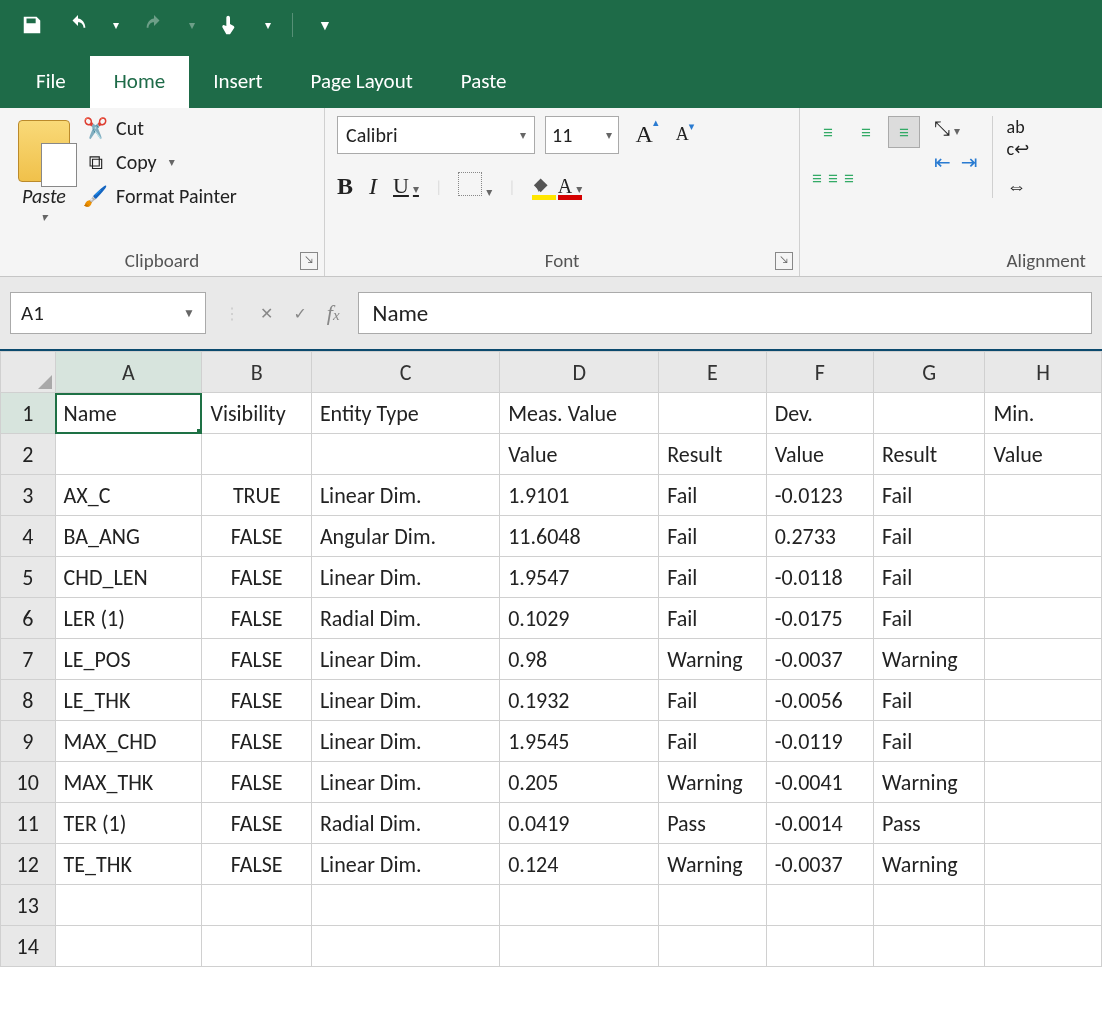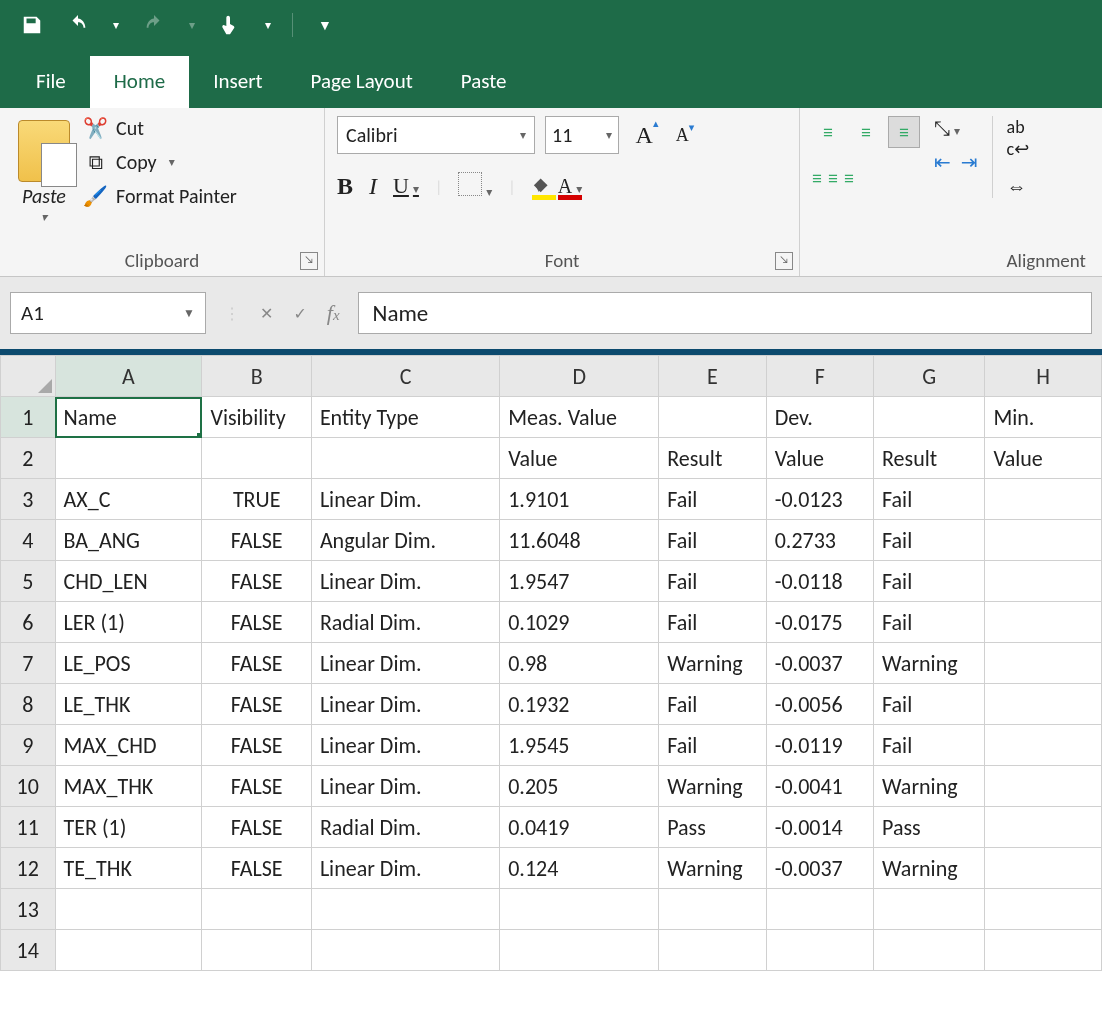--- a/index.html
+++ b/index.html
@@ -52,21 +52,21 @@
 .clip-main { display:flex; gap:8px; }
 .paste-btn { display:flex; flex-direction:column; align-items:center; gap:2px; padding:4px 6px;font-style:italic; }
 .paste-btn .lg { width:50px; height:60px; background:linear-gradient(#f9d978,#f0c14b); border:1px solid #bb8a2b; border-radius:4px; position:relative; }
 .paste-btn .lg::after{ content:""; position:absolute; right:-8px; bottom:-6px; width:34px; height:42px; background:#fff; border:1px solid #888; }
 .paste-label{ font-size:20px; }
 .clip-side { display:flex; flex-direction:column; gap:10px; font-size:20px; }
 .clip-side .row { display:flex; align-items:center; gap:8px; }
 .mini-ico { width:24px; height:24px; display:inline-flex; align-items:center; justify-content:center; }
 
 
-.font-top { display:flex; gap:10px; align-items:center; }
+.font-top { display:flex; gap:10px; }
 .font-name { width:180px; height:36px; border:1px solid #aaa; background:#fff; display:flex; align-items:center; justify-content:space-between; padding:0 8px; font-size:20px; }
 .font-size { width:60px; height:36px; border:1px solid #aaa; background:#fff; display:flex; align-items:center; justify-content:space-between; padding:0 6px; font-size:20px;}
 .grow-shrink { display:flex; gap:2px; }
 .grow-shrink .gs { width:36px; height:36px; display:flex; align-items:center; justify-content:center; font-family:"Times New Roman",serif; }
 .font-bot { display:flex; gap:16px; align-items:center; margin-top:18px;}
 .font-bot .b  { font-weight:bold; font-size:24px; font-family:"Times New Roman",serif;}
 .font-bot .i  { font-style:italic; font-size:24px; font-family:"Times New Roman",serif;}
 .font-bot .u  { text-decoration:underline; font-size:22px; font-family:"Times New Roman",serif;}
 .drop::after { content:"▾"; font-size:12px; margin-left:4px; color:#666; }
 .chev { font-size:12px; color:#666; padding-left:4px;}
@@ -81,21 +81,21 @@
 
 .align-grid { display:grid; grid-template-columns:repeat(3,32px); grid-auto-rows:32px; gap:6px;}
 .align-grid span, .indent span { display:flex; align-items:center; justify-content:center; color:#3a6; font-size:20px;}
 .indent{ display:flex; gap:6px; margin-top:18px;}
 .wrap-col { display:flex; flex-direction:column; gap:10px; margin-left:14px; font-size:20px;}
 .align-row { display:flex; }
 
 
 .fbar {
   background:#e9e9e9;
-  border-bottom:6px solid #0c4a6e;
+  border-bottom:2px solid #0c4a6e;
   height:56px;
   display:flex; align-items:center;
   padding:8px 10px; gap:0;
 }
 .namebox { width:174px; height:40px; background:#fff; border:1px solid #aaa; display:flex; align-items:center; justify-content:space-between; padding:0 10px; font-size:21px;}
 .fbar .fx-btns { display:flex; align-items:center; gap:20px; padding:0 18px; color:#888;}
 .fbar .fx-btns .sep2{ color:#ccc;}
 .fbar .fx { font-style:italic; font-family:"Times New Roman",serif; font-size:22px;}
 .fbar .fval { flex:1; height:40px; background:#fff; border:1px solid #aaa; padding:0 14px; display:flex; align-items:center; font-size:23px; }
 

